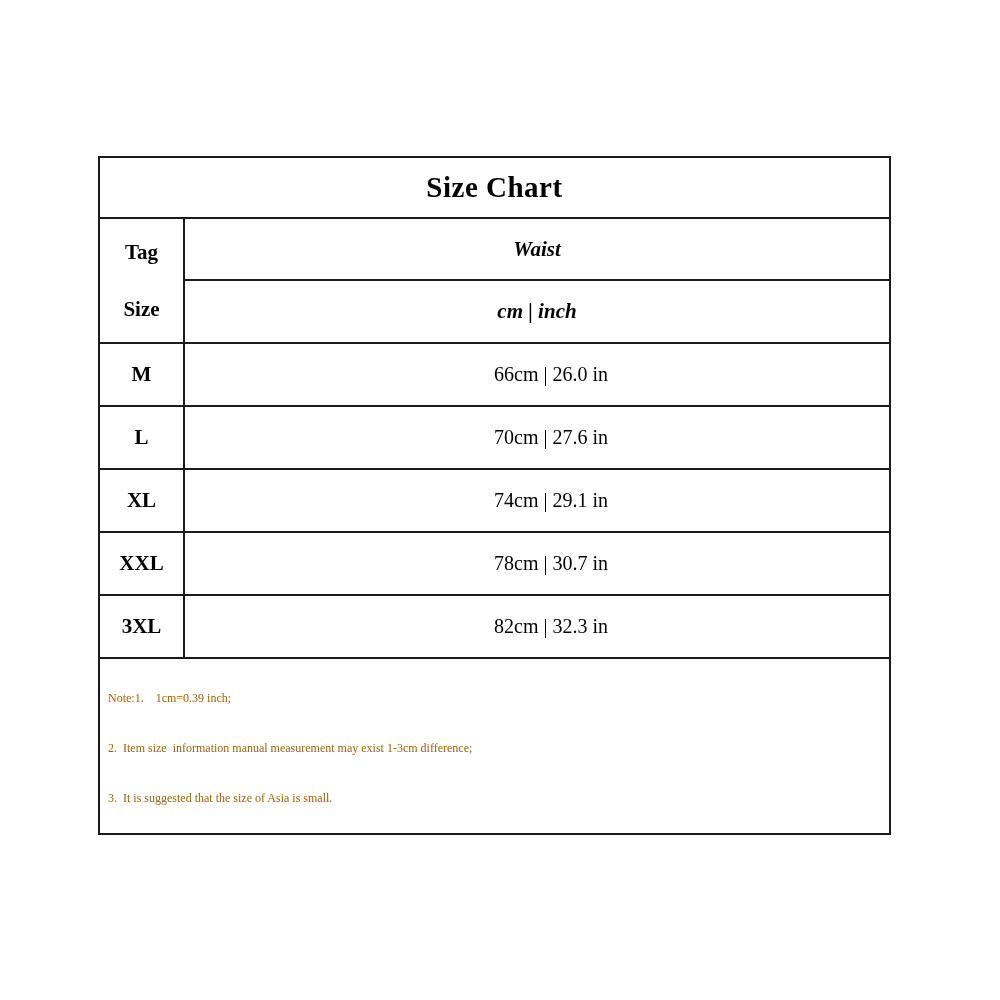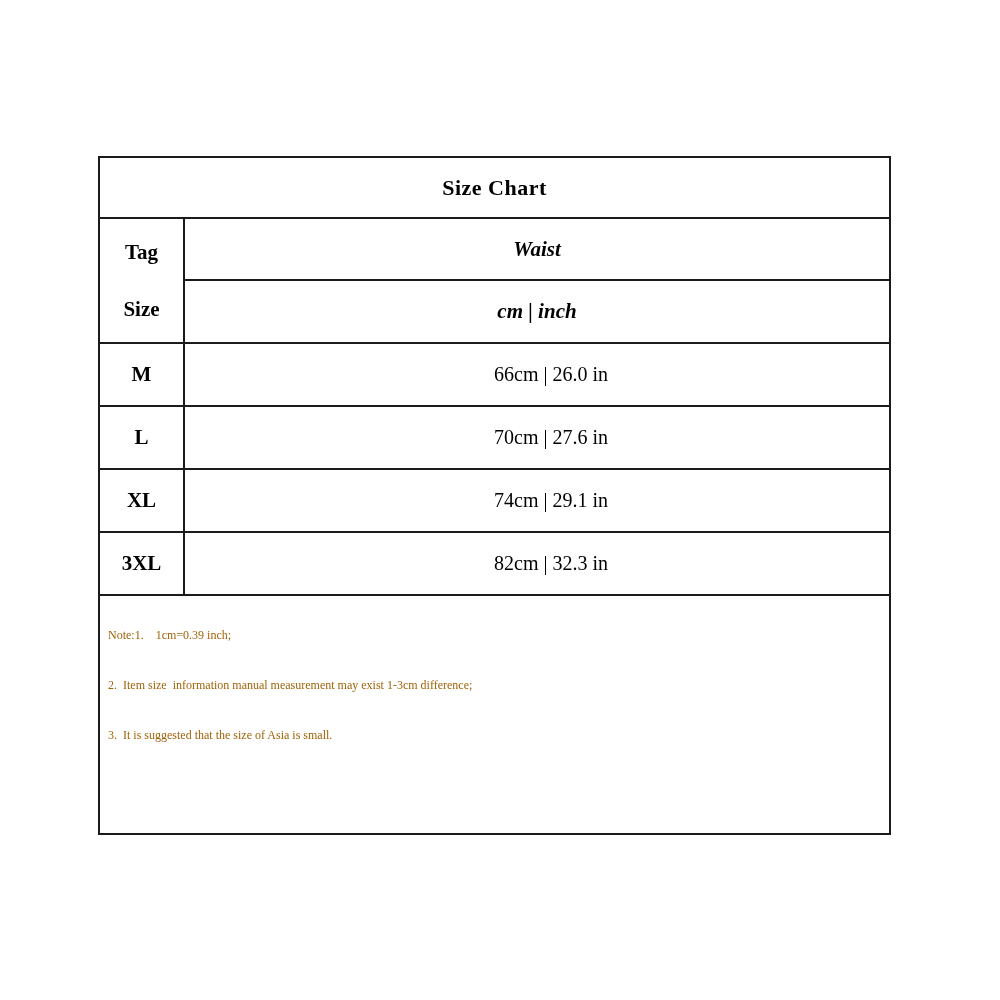--- a/index.html
+++ b/index.html
@@ -17,21 +17,21 @@
     left: 98px; top: 156px;
     width: 793px; height: 679px;
     border: 2px solid #1b1b1b;
     background: #ffffff;
   }
 
   .title-row {
     height: 61px;
     border-bottom: 2px solid #1b1b1b;
     display: flex; align-items: center; justify-content: center;
-    font-size: 22px; font-weight: bold;
+    font-size: 29px; font-weight: bold;
     letter-spacing: 0.5px;
   }
 
   .header-row {
     height: 125px;
     border-bottom: 2px solid #1b1b1b;
     display: flex;
   }
   .tag-cell {
     width: 85px;
@@ -111,20 +111,24 @@
     <div class="data-row">
       <div class="size-cell">L</div>
       <div class="value-cell">70cm | 27.6 in</div>
     </div>
 
     <div class="data-row">
       <div class="size-cell">XL</div>
       <div class="value-cell">74cm | 29.1 in</div>
     </div>
 
+    <div class="data-row">
+      <div class="size-cell">XXL</div>
+      <div class="value-cell">78cm | 30.7 in</div>
+    </div>
 
     <div class="data-row">
       <div class="size-cell">3XL</div>
       <div class="value-cell">82cm | 32.3 in</div>
     </div>
 
     <div class="notes-box">
       <div class="note-line">Note:1.    1cm=0.39 inch;</div>
       <div class="note-line">2.  Item size  information manual measurement may exist 1-3cm difference;</div>
       <div class="note-line">3.  It is suggested that the size of Asia is small.</div>

